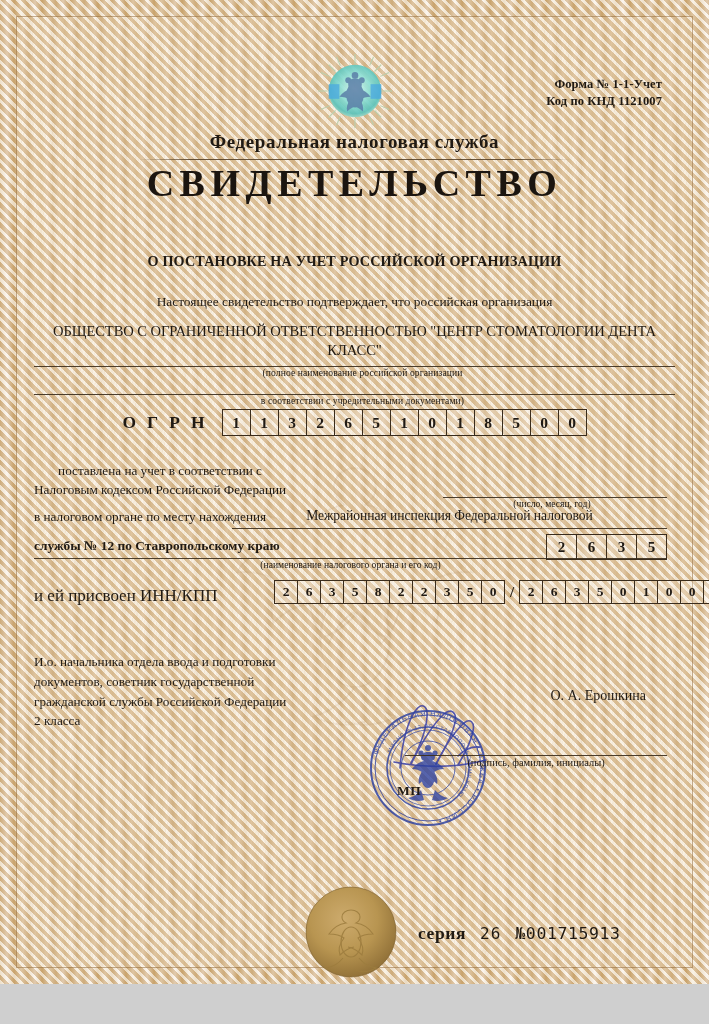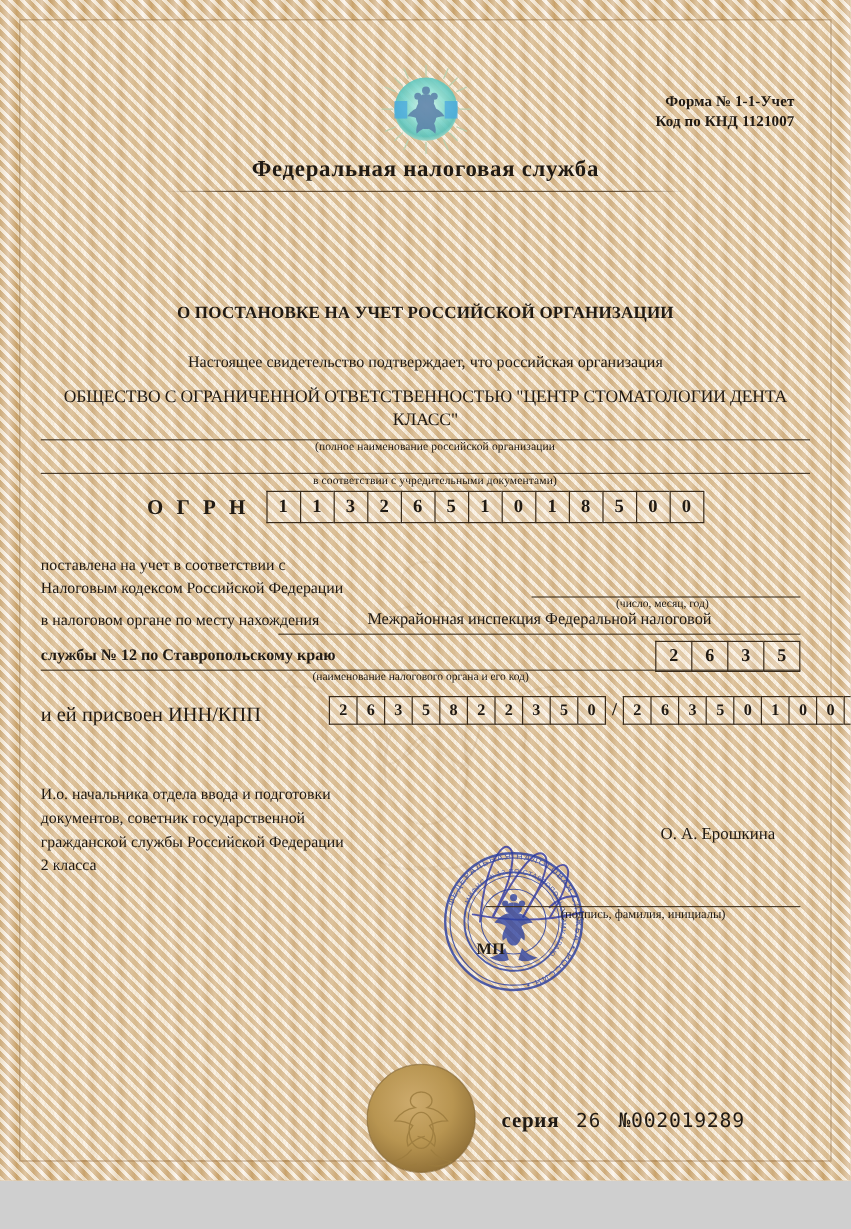--- a/index.html
+++ b/index.html
@@ -207,20 +207,21 @@
   }
   .boxes .cell:last-child { border-right: 1px solid #3a2c1c; }
 
   
   .reg-1 {
     position: absolute;
     left: 34px;
     top: 461px;
     font-size: 13.2px;
     line-height: 1.45;
+    text-align: center;
   }
   .date-val {
     position: absolute;
     right: 42px;
     top: 478px;
     width: 230px;
     text-align: center;
     font-size: 14.4px;
     font-weight: bold;
   }
@@ -470,20 +471,21 @@
     </svg>
 
     <div class="form-code">
       <div>Форма № 1-1-Учет</div>
       <div>Код по КНД 1121007</div>
     </div>
 
     <div class="fns-title">Федеральная налоговая служба</div>
     <div class="fns-rule"></div>
 
+    <div class="main-title">СВИДЕТЕЛЬСТВО</div>
 
     <div class="subtitle">
       <div>О ПОСТАНОВКЕ НА УЧЕТ РОССИЙСКОЙ ОРГАНИЗАЦИИ</div>
     </div>
 
     <div class="confirm-line">Настоящее свидетельство подтверждает, что российская организация</div>
 
     <div class="org-name">ОБЩЕСТВО С ОГРАНИЧЕННОЙ ОТВЕТСТВЕННОСТЬЮ  "ЦЕНТР СТОМАТОЛОГИИ ДЕНТА КЛАСС"</div>
 
     <div class="rule rule-1"></div>
@@ -622,19 +624,19 @@
         <path d="M48 26c-5 0-9 3-9 7 0 3 2 5 4 6-7 1-13 5-17 11 6 0 11 1 15 4-4 5-6 11-4 17 4-4 9-7 14-8"></path>
         <path d="M48 26c5 0 9 3 9 7 0 3-2 5-4 6 7 1 13 5 17 11-6 0-11 1-15 4 4 5 6 11 4 17-4-4-9-7-14-8"></path>
         <path d="M40 74c-4 5-10 9-17 10 7 4 14 5 21 2"></path>
         <path d="M56 74c4 5 10 9 17 10-7 4-14 5-21 2"></path>
       </g>
     </svg>
 
     <div class="serial">
       <span class="s-word">серия</span>
       <span class="s-series">26</span>
-      <span class="s-num">№002019289</span>
+      <span class="s-num">№001715913</span>
     </div>
 
     <div class="microprint">ОАО «Первый печатный двор», г. Москва, 2013 г., уровень «Б»</div>
 
   </div>
 </div>
 
 </body></html>

